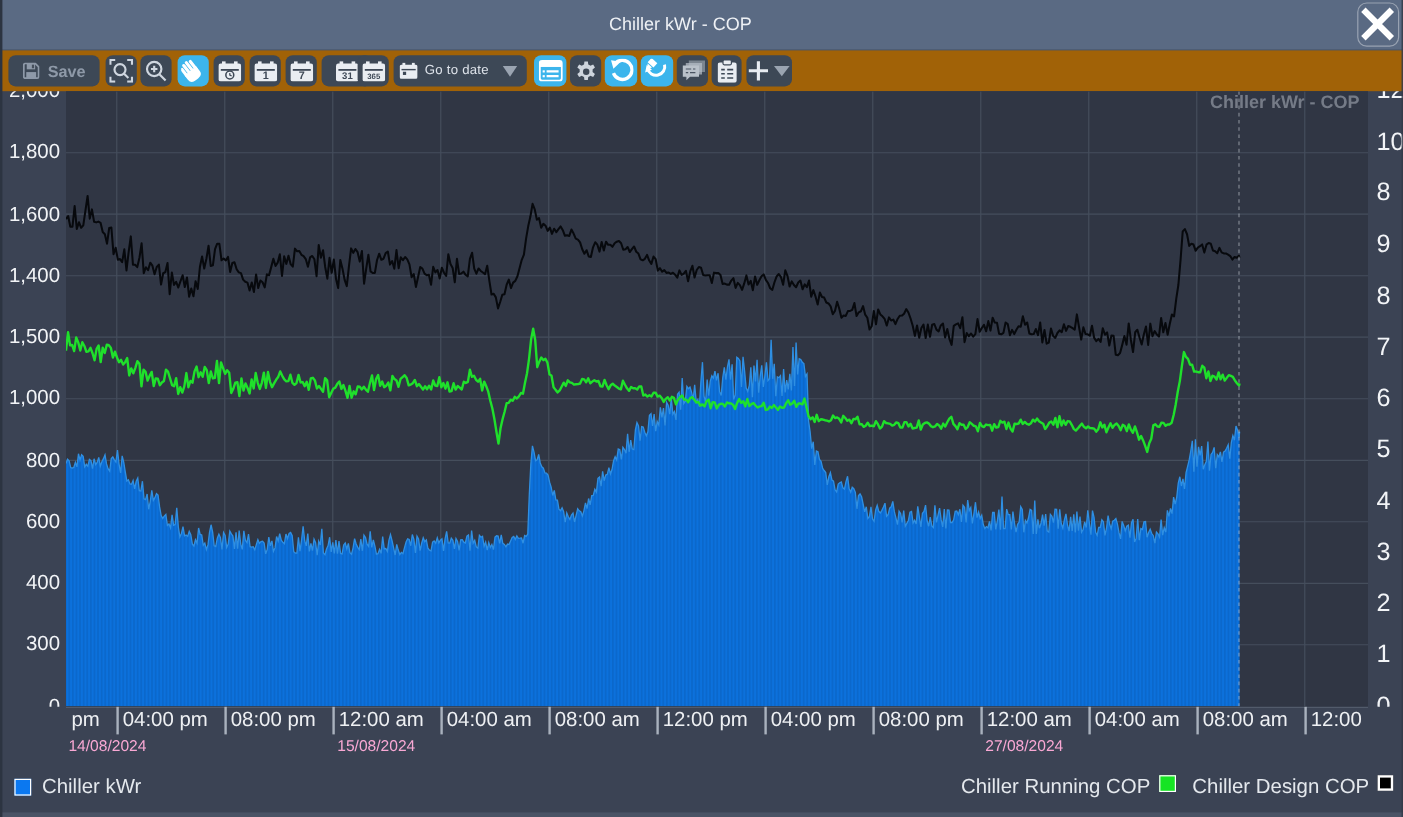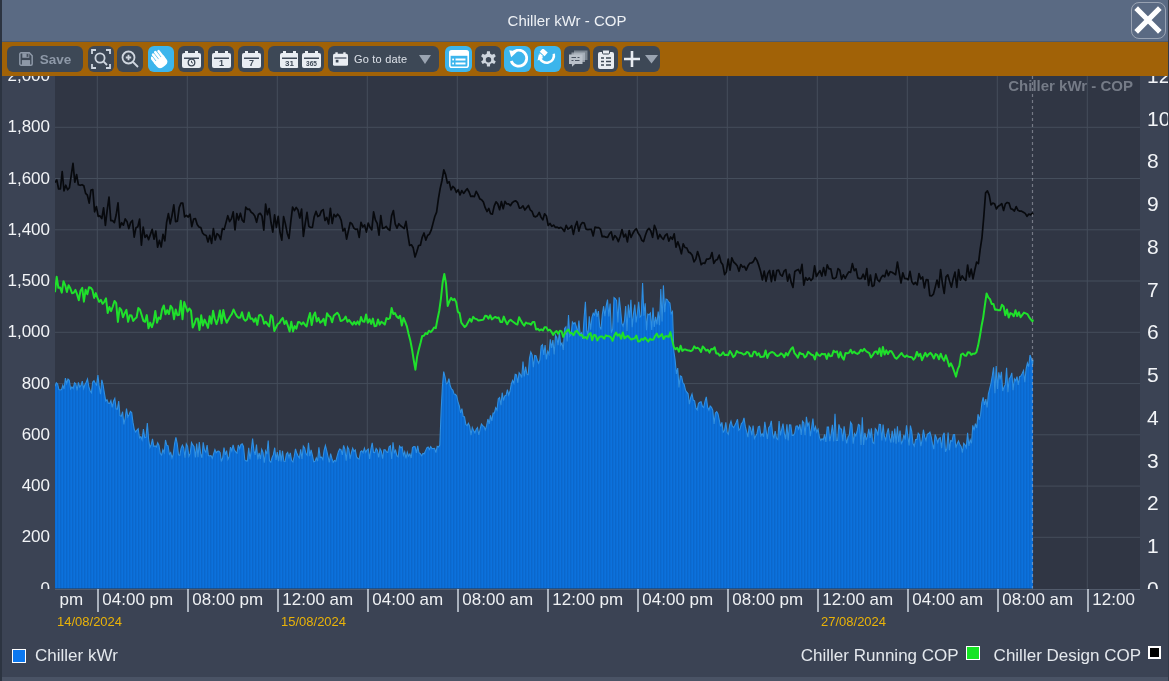--- a/index.html
+++ b/index.html
@@ -11,21 +11,21 @@
 .chartbg{position:absolute;left:55px;top:76px;width:1085px;height:513px;background:#303644;overflow:hidden}
 .watermark{position:absolute;right:7px;top:1px;color:#757b87;font-size:15px;font-weight:bold}
 .yl{position:absolute;width:50px;text-align:right;color:#f2f4f7;font-size:17px;height:20px;line-height:20px}
 .yr{position:absolute;left:1147px;color:#f2f4f7;font-size:21px;height:20px;line-height:20px}
 .axiswrap{position:absolute;left:0;top:76px;width:1169px;height:513px;overflow:hidden}
 .xaxis{position:absolute;left:55px;top:589px;width:1085px;height:26px;overflow:hidden}
 .xt{position:absolute;top:1px;color:#eef0f3;font-size:17px;white-space:nowrap}
 .xtickwrap{position:absolute;left:55px;top:589px;width:1086px;height:24px}
 .xtick{position:absolute;top:0;width:2px;height:23px;background:#a9b1bd}
 .xdates{position:absolute;left:55px;top:613px;width:1085px;height:18px;overflow:hidden}
-.xd{position:absolute;top:1px;color:#eab308;font-size:13px;white-space:nowrap}
+.xd{position:absolute;top:1px;color:#f9a8d4;font-size:13px;white-space:nowrap}
 .legend-l{position:absolute;left:12px;top:646px;display:flex;align-items:center}
 .legend-r{position:absolute;right:8px;top:646px;display:flex;align-items:flex-start}
 .sw{width:14px;height:14px;border:1px solid #fff}
 .ltext{color:#e4e8ed;font-size:17px}
 .bottomstrip{position:absolute;left:0;top:677px;width:1169px;height:4px;background:#4a5365}
 svg text{font-family:"Liberation Sans",sans-serif}
 </style></head><body>
 <div class="titlebar">
     <div class="title">Chiller kWr - COP</div>
 <div class="closebtn"><svg width="32" height="34" viewBox="0 0 32 34">
@@ -221,21 +221,21 @@
       <path d="M55.0,588.6 L55.0,386.3 L56.3,382.7 L57.6,384.0 L58.9,389.6 L60.2,390.0 L61.5,389.6 L62.8,385.3 L64.1,389.0 L65.4,378.1 L66.7,383.5 L68.0,379.0 L69.3,380.3 L70.6,389.0 L71.9,386.9 L73.2,388.6 L74.5,382.8 L75.8,383.9 L77.1,390.5 L78.4,382.3 L79.7,387.1 L81.0,385.4 L82.3,381.1 L83.6,388.5 L84.9,384.8 L86.2,382.2 L87.5,379.0 L88.8,386.6 L90.1,390.7 L91.4,392.7 L92.7,382.1 L94.0,380.7 L95.3,383.2 L96.6,385.0 L97.9,375.1 L99.2,386.7 L100.5,394.1 L101.8,379.9 L103.1,385.1 L104.4,393.2 L105.7,400.9 L107.0,399.8 L108.3,403.3 L109.6,403.5 L110.9,400.5 L112.2,407.4 L113.5,401.1 L114.8,398.4 L116.1,408.9 L117.4,409.1 L118.7,401.0 L120.0,415.7 L121.3,416.3 L122.6,411.7 L123.9,424.4 L125.2,418.0 L126.5,408.6 L127.8,416.9 L129.1,414.7 L130.4,411.4 L131.7,412.5 L133.0,422.4 L134.3,429.6 L135.6,432.0 L136.9,430.1 L138.2,428.7 L139.5,437.8 L140.8,436.6 L142.1,439.8 L143.4,429.0 L144.7,437.7 L146.0,437.2 L147.3,423.1 L148.6,439.0 L149.9,447.5 L151.2,444.6 L152.5,438.9 L153.8,446.5 L155.1,445.9 L156.4,447.0 L157.7,442.7 L159.0,445.5 L160.3,453.5 L161.6,455.0 L162.9,449.8 L164.2,452.7 L165.5,440.0 L166.8,445.4 L168.1,445.8 L169.4,454.4 L170.7,452.5 L172.0,458.0 L173.3,454.1 L174.6,443.6 L175.9,437.3 L177.2,443.5 L178.5,454.9 L179.8,455.4 L181.1,448.4 L182.4,445.1 L183.7,448.0 L185.0,457.8 L186.3,443.8 L187.6,446.3 L188.9,456.2 L190.2,453.4 L191.5,442.6 L192.8,444.9 L194.1,446.6 L195.4,457.5 L196.7,443.5 L198.0,457.3 L199.3,442.1 L200.6,453.4 L201.9,457.8 L203.2,442.4 L204.5,450.3 L205.8,452.1 L207.1,445.1 L208.4,455.6 L209.7,455.9 L211.0,455.6 L212.3,458.2 L213.6,453.9 L214.9,449.7 L216.2,452.8 L217.5,451.3 L218.8,451.0 L220.1,452.6 L221.4,461.5 L222.7,457.8 L224.0,447.6 L225.3,454.9 L226.6,450.7 L227.9,459.4 L229.2,456.6 L230.5,447.1 L231.8,450.9 L233.1,444.8 L234.4,450.1 L235.7,451.9 L237.0,453.1 L238.3,445.0 L239.6,448.8 L240.9,444.6 L242.2,443.7 L243.5,446.5 L244.8,459.8 L246.1,460.9 L247.4,460.9 L248.7,447.7 L250.0,459.3 L251.3,450.0 L252.6,438.6 L253.9,450.6 L255.2,454.9 L256.5,444.6 L257.8,459.5 L259.1,452.9 L260.4,458.9 L261.7,449.3 L263.0,452.3 L264.3,462.7 L265.6,451.0 L266.9,454.1 L268.2,440.6 L269.5,460.8 L270.8,462.2 L272.1,457.5 L273.4,454.7 L274.7,447.7 L276.0,459.9 L277.3,452.0 L278.6,461.1 L279.9,450.0 L281.2,461.4 L282.5,450.9 L283.8,461.2 L285.1,461.6 L286.4,454.1 L287.7,452.4 L289.0,457.5 L290.3,452.9 L291.6,460.6 L292.9,461.9 L294.2,456.7 L295.5,448.9 L296.8,453.3 L298.1,456.1 L299.4,457.9 L300.7,449.3 L302.0,459.0 L303.3,446.0 L304.6,447.9 L305.9,453.5 L307.2,455.3 L308.5,442.8 L309.8,456.2 L311.1,449.9 L312.4,455.1 L313.7,461.8 L315.0,461.4 L316.3,457.8 L317.6,461.1 L318.9,447.2 L320.2,457.3 L321.5,457.1 L322.8,459.5 L324.1,450.3 L325.4,445.5 L326.7,450.6 L328.0,456.5 L329.3,462.5 L330.6,453.6 L331.9,458.4 L333.2,462.2 L334.5,460.4 L335.8,461.3 L337.1,456.4 L338.4,451.7 L339.7,449.0 L341.0,449.6 L342.3,454.8 L343.6,445.4 L344.9,449.4 L346.2,460.7 L347.5,446.8 L348.8,449.2 L350.1,458.8 L351.4,452.7 L352.7,448.1 L354.0,451.4 L355.3,449.9 L356.6,456.9 L357.9,458.5 L359.2,459.0 L360.5,451.7 L361.8,450.7 L363.1,452.7 L364.4,448.2 L365.7,452.4 L367.0,450.1 L368.3,449.0 L369.6,459.0 L370.9,449.1 L372.2,442.8 L373.5,452.4 L374.8,452.6 L376.1,448.5 L377.4,450.2 L378.7,457.4 L380.0,448.8 L381.3,451.2 L382.6,458.7 L383.9,449.8 L385.2,449.7 L386.5,451.8 L387.8,452.5 L389.1,446.8 L390.4,445.8 L391.7,459.0 L393.0,442.2 L394.3,452.6 L395.6,450.3 L396.9,455.8 L398.2,456.7 L399.5,446.1 L400.8,447.7 L402.1,446.9 L403.4,455.2 L404.7,451.8 L406.0,458.5 L407.3,452.2 L408.6,456.2 L409.9,453.8 L411.2,458.0 L412.5,447.5 L413.8,446.5 L415.1,446.8 L416.4,452.8 L417.7,445.8 L419.0,452.8 L420.3,453.7 L421.6,455.7 L422.9,453.4 L424.2,453.8 L425.5,450.9 L426.8,447.9 L428.1,447.1 L429.4,449.5 L430.7,446.6 L432.0,448.6 L433.3,448.5 L434.6,448.3 L435.9,452.7 L437.2,446.3 L438.5,447.0 L439.8,445.0 L441.1,411.7 L442.4,386.2 L443.7,371.6 L445.0,376.8 L446.3,383.9 L447.6,383.2 L448.9,378.6 L450.2,385.8 L451.5,389.0 L452.8,390.1 L454.1,394.1 L455.4,394.3 L456.7,395.9 L458.0,401.8 L459.3,406.0 L460.6,412.9 L461.9,408.7 L463.2,416.5 L464.5,416.7 L465.8,424.4 L467.1,425.6 L468.4,423.2 L469.7,426.4 L471.0,435.2 L472.3,427.4 L473.6,430.6 L474.9,432.9 L476.2,429.2 L477.5,427.6 L478.8,435.0 L480.1,429.4 L481.4,424.0 L482.7,425.7 L484.0,426.5 L485.3,429.9 L486.6,425.7 L487.9,419.0 L489.2,423.8 L490.5,415.4 L491.8,420.8 L493.1,413.0 L494.4,412.9 L495.7,407.8 L497.0,410.1 L498.3,398.7 L499.6,397.6 L500.9,405.2 L502.2,392.7 L503.5,400.6 L504.8,395.9 L506.1,395.3 L507.4,389.7 L508.7,395.0 L510.0,391.3 L511.3,384.0 L512.6,380.5 L513.9,383.3 L515.2,374.2 L516.5,374.8 L517.8,382.8 L519.1,372.8 L520.4,374.6 L521.7,377.6 L523.0,361.5 L524.3,376.5 L525.6,366.7 L526.9,374.2 L528.2,374.7 L529.5,358.2 L530.8,352.1 L532.1,355.0 L533.4,367.3 L534.7,355.5 L536.0,355.8 L537.3,360.2 L538.6,363.2 L539.9,359.8 L541.2,346.0 L542.5,344.7 L543.8,354.9 L545.1,345.0 L546.4,359.3 L547.7,351.3 L549.0,354.1 L550.3,339.4 L551.6,347.9 L552.9,340.1 L554.2,354.5 L555.5,335.3 L556.8,337.7 L558.1,345.1 L559.4,331.8 L560.7,345.1 L562.0,343.0 L563.3,349.9 L564.6,328.5 L565.9,326.9 L567.2,341.5 L568.5,315.0 L569.8,336.2 L571.1,334.3 L572.4,322.0 L573.7,323.9 L575.0,322.5 L576.3,326.7 L577.6,333.1 L578.9,320.6 L580.2,335.1 L581.5,332.9 L582.8,338.9 L584.1,317.7 L585.4,301.8 L586.7,330.2 L588.0,335.1 L589.3,316.2 L590.6,329.8 L591.9,317.6 L593.2,313.2 L594.5,315.1 L595.8,309.2 L597.1,316.9 L598.4,311.0 L599.7,326.4 L601.0,329.5 L602.3,314.6 L603.6,306.2 L604.9,316.3 L606.2,305.9 L607.5,299.5 L608.8,316.5 L610.1,303.6 L611.4,332.8 L612.7,329.2 L614.0,297.7 L615.3,298.7 L616.6,300.7 L617.9,322.5 L619.2,297.3 L620.5,309.3 L621.8,323.3 L623.1,326.1 L624.4,321.2 L625.7,306.1 L627.0,331.0 L628.3,304.6 L629.6,317.8 L630.9,299.8 L632.2,327.3 L633.5,313.7 L634.8,304.5 L636.1,322.5 L637.4,313.1 L638.7,301.9 L640.0,317.1 L641.3,315.6 L642.6,283.1 L643.9,315.7 L645.2,303.2 L646.5,330.2 L647.8,314.1 L649.1,314.8 L650.4,313.1 L651.7,330.0 L653.0,307.5 L654.3,327.0 L655.6,316.8 L656.9,324.5 L658.2,311.5 L659.5,325.3 L660.8,289.1 L662.1,321.6 L663.4,285.4 L664.7,312.1 L666.0,299.0 L667.3,299.6 L668.6,301.9 L669.9,303.0 L671.2,313.7 L672.5,311.6 L673.8,350.8 L675.1,359.8 L676.4,373.9 L677.7,368.1 L679.0,387.4 L680.3,375.8 L681.6,376.5 L682.9,382.8 L684.2,384.4 L685.5,390.2 L686.8,392.1 L688.1,393.8 L689.4,404.1 L690.7,397.3 L692.0,393.9 L693.3,400.1 L694.6,400.9 L695.9,408.2 L697.2,409.9 L698.5,403.4 L699.8,402.3 L701.1,401.7 L702.4,406.5 L703.7,407.6 L705.0,401.4 L706.3,396.9 L707.6,407.0 L708.9,410.1 L710.2,406.0 L711.5,407.2 L712.8,410.3 L714.1,424.0 L715.4,412.9 L716.7,411.6 L718.0,414.0 L719.3,420.2 L720.6,426.5 L721.9,422.3 L723.2,432.1 L724.5,430.6 L725.8,422.4 L727.1,432.6 L728.4,434.4 L729.7,425.0 L731.0,421.1 L732.3,426.1 L733.6,427.5 L734.9,425.3 L736.2,422.5 L737.5,419.3 L738.8,430.2 L740.1,428.8 L741.4,423.5 L742.7,422.3 L744.0,417.8 L745.3,426.4 L746.6,431.5 L747.9,437.2 L749.2,426.0 L750.5,427.9 L751.8,435.3 L753.1,425.5 L754.4,438.4 L755.7,436.1 L757.0,433.7 L758.3,426.8 L759.6,426.2 L760.9,435.8 L762.2,433.6 L763.5,436.7 L764.8,421.9 L766.1,430.6 L767.4,439.0 L768.7,427.7 L770.0,426.2 L771.3,420.9 L772.6,434.0 L773.9,438.5 L775.2,431.0 L776.5,438.3 L777.8,439.6 L779.1,421.0 L780.4,435.4 L781.7,429.3 L783.0,423.5 L784.3,433.3 L785.6,439.1 L786.9,424.2 L788.2,440.4 L789.5,424.9 L790.8,425.0 L792.1,435.4 L793.4,435.4 L794.7,433.2 L796.0,426.1 L797.3,425.8 L798.6,429.0 L799.9,424.4 L801.2,435.0 L802.5,421.1 L803.8,422.8 L805.1,435.3 L806.4,416.8 L807.7,425.5 L809.0,422.9 L810.3,436.1 L811.6,427.9 L812.9,418.5 L814.2,431.3 L815.5,426.7 L816.8,432.1 L818.1,429.4 L819.4,437.1 L820.7,440.4 L822.0,438.8 L823.3,439.8 L824.6,434.4 L825.9,442.0 L827.2,427.1 L828.5,427.1 L829.8,441.2 L831.1,434.3 L832.4,424.7 L833.7,441.5 L835.0,413.7 L836.3,440.5 L837.6,440.5 L838.9,424.3 L840.2,428.8 L841.5,428.9 L842.8,441.1 L844.1,426.3 L845.4,435.9 L846.7,443.5 L848.0,436.9 L849.3,435.0 L850.6,422.2 L851.9,424.5 L853.2,443.6 L854.5,433.7 L855.8,435.8 L857.1,431.5 L858.4,424.5 L859.7,425.4 L861.0,445.0 L862.3,417.2 L863.6,445.0 L864.9,432.8 L866.2,440.2 L867.5,436.3 L868.8,428.8 L870.1,438.0 L871.4,428.4 L872.7,442.5 L874.0,443.4 L875.3,428.6 L876.6,430.2 L877.9,435.5 L879.2,424.4 L880.5,424.5 L881.8,440.5 L883.1,424.5 L884.4,436.5 L885.7,440.2 L887.0,433.2 L888.3,428.3 L889.6,437.7 L890.9,442.6 L892.2,430.7 L893.5,442.5 L894.8,428.5 L896.1,443.8 L897.4,426.3 L898.7,442.3 L900.0,430.5 L901.3,443.5 L902.6,441.3 L903.9,434.9 L905.2,439.6 L906.5,425.3 L907.8,435.8 L909.1,445.5 L910.4,425.5 L911.7,431.1 L913.0,443.6 L914.3,446.1 L915.6,439.5 L916.9,439.5 L918.2,433.2 L919.5,434.8 L920.8,446.1 L922.1,440.2 L923.4,429.7 L924.7,436.9 L926.0,440.5 L927.3,434.3 L928.6,433.5 L929.9,432.1 L931.2,436.7 L932.5,443.9 L933.8,449.1 L935.1,434.5 L936.4,437.9 L937.7,442.4 L939.0,438.5 L940.3,437.6 L941.6,448.1 L942.9,435.6 L944.2,432.7 L945.5,451.7 L946.8,448.7 L948.1,432.5 L949.4,450.1 L950.7,440.5 L952.0,441.2 L953.3,434.8 L954.6,434.6 L955.9,447.7 L957.2,443.8 L958.5,441.0 L959.8,444.6 L961.1,446.4 L962.4,452.7 L963.7,443.3 L965.0,444.8 L966.3,447.6 L967.6,432.9 L968.9,446.0 L970.2,439.7 L971.5,443.4 L972.8,425.3 L974.1,430.3 L975.4,423.7 L976.7,428.0 L978.0,414.2 L979.3,420.0 L980.6,414.4 L981.9,402.6 L983.2,397.3 L984.5,405.0 L985.8,399.0 L987.1,407.4 L988.4,393.9 L989.7,388.6 L991.0,383.3 L992.3,375.9 L993.6,367.4 L994.9,393.2 L996.2,366.1 L997.5,389.0 L998.8,372.4 L1000.1,379.5 L1001.4,371.8 L1002.7,391.0 L1004.0,387.2 L1005.3,384.4 L1006.6,367.9 L1007.9,392.2 L1009.2,378.7 L1010.5,377.1 L1011.8,372.8 L1013.1,390.2 L1014.4,378.9 L1015.7,380.8 L1017.0,376.6 L1018.3,385.0 L1019.6,376.7 L1020.9,375.9 L1022.2,373.5 L1023.5,370.6 L1024.8,382.3 L1026.1,368.8 L1027.4,363.0 L1028.7,366.8 L1030.0,355.0 L1031.3,358.4 L1032.6,364.6 L1033.0,359.7 L1033.0,588.6 Z" fill="url(#bstr)" stroke="none"></path>
 <path d="M55.0,386.3 L56.3,382.7 L57.6,384.0 L58.9,389.6 L60.2,390.0 L61.5,389.6 L62.8,385.3 L64.1,389.0 L65.4,378.1 L66.7,383.5 L68.0,379.0 L69.3,380.3 L70.6,389.0 L71.9,386.9 L73.2,388.6 L74.5,382.8 L75.8,383.9 L77.1,390.5 L78.4,382.3 L79.7,387.1 L81.0,385.4 L82.3,381.1 L83.6,388.5 L84.9,384.8 L86.2,382.2 L87.5,379.0 L88.8,386.6 L90.1,390.7 L91.4,392.7 L92.7,382.1 L94.0,380.7 L95.3,383.2 L96.6,385.0 L97.9,375.1 L99.2,386.7 L100.5,394.1 L101.8,379.9 L103.1,385.1 L104.4,393.2 L105.7,400.9 L107.0,399.8 L108.3,403.3 L109.6,403.5 L110.9,400.5 L112.2,407.4 L113.5,401.1 L114.8,398.4 L116.1,408.9 L117.4,409.1 L118.7,401.0 L120.0,415.7 L121.3,416.3 L122.6,411.7 L123.9,424.4 L125.2,418.0 L126.5,408.6 L127.8,416.9 L129.1,414.7 L130.4,411.4 L131.7,412.5 L133.0,422.4 L134.3,429.6 L135.6,432.0 L136.9,430.1 L138.2,428.7 L139.5,437.8 L140.8,436.6 L142.1,439.8 L143.4,429.0 L144.7,437.7 L146.0,437.2 L147.3,423.1 L148.6,439.0 L149.9,447.5 L151.2,444.6 L152.5,438.9 L153.8,446.5 L155.1,445.9 L156.4,447.0 L157.7,442.7 L159.0,445.5 L160.3,453.5 L161.6,455.0 L162.9,449.8 L164.2,452.7 L165.5,440.0 L166.8,445.4 L168.1,445.8 L169.4,454.4 L170.7,452.5 L172.0,458.0 L173.3,454.1 L174.6,443.6 L175.9,437.3 L177.2,443.5 L178.5,454.9 L179.8,455.4 L181.1,448.4 L182.4,445.1 L183.7,448.0 L185.0,457.8 L186.3,443.8 L187.6,446.3 L188.9,456.2 L190.2,453.4 L191.5,442.6 L192.8,444.9 L194.1,446.6 L195.4,457.5 L196.7,443.5 L198.0,457.3 L199.3,442.1 L200.6,453.4 L201.9,457.8 L203.2,442.4 L204.5,450.3 L205.8,452.1 L207.1,445.1 L208.4,455.6 L209.7,455.9 L211.0,455.6 L212.3,458.2 L213.6,453.9 L214.9,449.7 L216.2,452.8 L217.5,451.3 L218.8,451.0 L220.1,452.6 L221.4,461.5 L222.7,457.8 L224.0,447.6 L225.3,454.9 L226.6,450.7 L227.9,459.4 L229.2,456.6 L230.5,447.1 L231.8,450.9 L233.1,444.8 L234.4,450.1 L235.7,451.9 L237.0,453.1 L238.3,445.0 L239.6,448.8 L240.9,444.6 L242.2,443.7 L243.5,446.5 L244.8,459.8 L246.1,460.9 L247.4,460.9 L248.7,447.7 L250.0,459.3 L251.3,450.0 L252.6,438.6 L253.9,450.6 L255.2,454.9 L256.5,444.6 L257.8,459.5 L259.1,452.9 L260.4,458.9 L261.7,449.3 L263.0,452.3 L264.3,462.7 L265.6,451.0 L266.9,454.1 L268.2,440.6 L269.5,460.8 L270.8,462.2 L272.1,457.5 L273.4,454.7 L274.7,447.7 L276.0,459.9 L277.3,452.0 L278.6,461.1 L279.9,450.0 L281.2,461.4 L282.5,450.9 L283.8,461.2 L285.1,461.6 L286.4,454.1 L287.7,452.4 L289.0,457.5 L290.3,452.9 L291.6,460.6 L292.9,461.9 L294.2,456.7 L295.5,448.9 L296.8,453.3 L298.1,456.1 L299.4,457.9 L300.7,449.3 L302.0,459.0 L303.3,446.0 L304.6,447.9 L305.9,453.5 L307.2,455.3 L308.5,442.8 L309.8,456.2 L311.1,449.9 L312.4,455.1 L313.7,461.8 L315.0,461.4 L316.3,457.8 L317.6,461.1 L318.9,447.2 L320.2,457.3 L321.5,457.1 L322.8,459.5 L324.1,450.3 L325.4,445.5 L326.7,450.6 L328.0,456.5 L329.3,462.5 L330.6,453.6 L331.9,458.4 L333.2,462.2 L334.5,460.4 L335.8,461.3 L337.1,456.4 L338.4,451.7 L339.7,449.0 L341.0,449.6 L342.3,454.8 L343.6,445.4 L344.9,449.4 L346.2,460.7 L347.5,446.8 L348.8,449.2 L350.1,458.8 L351.4,452.7 L352.7,448.1 L354.0,451.4 L355.3,449.9 L356.6,456.9 L357.9,458.5 L359.2,459.0 L360.5,451.7 L361.8,450.7 L363.1,452.7 L364.4,448.2 L365.7,452.4 L367.0,450.1 L368.3,449.0 L369.6,459.0 L370.9,449.1 L372.2,442.8 L373.5,452.4 L374.8,452.6 L376.1,448.5 L377.4,450.2 L378.7,457.4 L380.0,448.8 L381.3,451.2 L382.6,458.7 L383.9,449.8 L385.2,449.7 L386.5,451.8 L387.8,452.5 L389.1,446.8 L390.4,445.8 L391.7,459.0 L393.0,442.2 L394.3,452.6 L395.6,450.3 L396.9,455.8 L398.2,456.7 L399.5,446.1 L400.8,447.7 L402.1,446.9 L403.4,455.2 L404.7,451.8 L406.0,458.5 L407.3,452.2 L408.6,456.2 L409.9,453.8 L411.2,458.0 L412.5,447.5 L413.8,446.5 L415.1,446.8 L416.4,452.8 L417.7,445.8 L419.0,452.8 L420.3,453.7 L421.6,455.7 L422.9,453.4 L424.2,453.8 L425.5,450.9 L426.8,447.9 L428.1,447.1 L429.4,449.5 L430.7,446.6 L432.0,448.6 L433.3,448.5 L434.6,448.3 L435.9,452.7 L437.2,446.3 L438.5,447.0 L439.8,445.0 L441.1,411.7 L442.4,386.2 L443.7,371.6 L445.0,376.8 L446.3,383.9 L447.6,383.2 L448.9,378.6 L450.2,385.8 L451.5,389.0 L452.8,390.1 L454.1,394.1 L455.4,394.3 L456.7,395.9 L458.0,401.8 L459.3,406.0 L460.6,412.9 L461.9,408.7 L463.2,416.5 L464.5,416.7 L465.8,424.4 L467.1,425.6 L468.4,423.2 L469.7,426.4 L471.0,435.2 L472.3,427.4 L473.6,430.6 L474.9,432.9 L476.2,429.2 L477.5,427.6 L478.8,435.0 L480.1,429.4 L481.4,424.0 L482.7,425.7 L484.0,426.5 L485.3,429.9 L486.6,425.7 L487.9,419.0 L489.2,423.8 L490.5,415.4 L491.8,420.8 L493.1,413.0 L494.4,412.9 L495.7,407.8 L497.0,410.1 L498.3,398.7 L499.6,397.6 L500.9,405.2 L502.2,392.7 L503.5,400.6 L504.8,395.9 L506.1,395.3 L507.4,389.7 L508.7,395.0 L510.0,391.3 L511.3,384.0 L512.6,380.5 L513.9,383.3 L515.2,374.2 L516.5,374.8 L517.8,382.8 L519.1,372.8 L520.4,374.6 L521.7,377.6 L523.0,361.5 L524.3,376.5 L525.6,366.7 L526.9,374.2 L528.2,374.7 L529.5,358.2 L530.8,352.1 L532.1,355.0 L533.4,367.3 L534.7,355.5 L536.0,355.8 L537.3,360.2 L538.6,363.2 L539.9,359.8 L541.2,346.0 L542.5,344.7 L543.8,354.9 L545.1,345.0 L546.4,359.3 L547.7,351.3 L549.0,354.1 L550.3,339.4 L551.6,347.9 L552.9,340.1 L554.2,354.5 L555.5,335.3 L556.8,337.7 L558.1,345.1 L559.4,331.8 L560.7,345.1 L562.0,343.0 L563.3,349.9 L564.6,328.5 L565.9,326.9 L567.2,341.5 L568.5,315.0 L569.8,336.2 L571.1,334.3 L572.4,322.0 L573.7,323.9 L575.0,322.5 L576.3,326.7 L577.6,333.1 L578.9,320.6 L580.2,335.1 L581.5,332.9 L582.8,338.9 L584.1,317.7 L585.4,301.8 L586.7,330.2 L588.0,335.1 L589.3,316.2 L590.6,329.8 L591.9,317.6 L593.2,313.2 L594.5,315.1 L595.8,309.2 L597.1,316.9 L598.4,311.0 L599.7,326.4 L601.0,329.5 L602.3,314.6 L603.6,306.2 L604.9,316.3 L606.2,305.9 L607.5,299.5 L608.8,316.5 L610.1,303.6 L611.4,332.8 L612.7,329.2 L614.0,297.7 L615.3,298.7 L616.6,300.7 L617.9,322.5 L619.2,297.3 L620.5,309.3 L621.8,323.3 L623.1,326.1 L624.4,321.2 L625.7,306.1 L627.0,331.0 L628.3,304.6 L629.6,317.8 L630.9,299.8 L632.2,327.3 L633.5,313.7 L634.8,304.5 L636.1,322.5 L637.4,313.1 L638.7,301.9 L640.0,317.1 L641.3,315.6 L642.6,283.1 L643.9,315.7 L645.2,303.2 L646.5,330.2 L647.8,314.1 L649.1,314.8 L650.4,313.1 L651.7,330.0 L653.0,307.5 L654.3,327.0 L655.6,316.8 L656.9,324.5 L658.2,311.5 L659.5,325.3 L660.8,289.1 L662.1,321.6 L663.4,285.4 L664.7,312.1 L666.0,299.0 L667.3,299.6 L668.6,301.9 L669.9,303.0 L671.2,313.7 L672.5,311.6 L673.8,350.8 L675.1,359.8 L676.4,373.9 L677.7,368.1 L679.0,387.4 L680.3,375.8 L681.6,376.5 L682.9,382.8 L684.2,384.4 L685.5,390.2 L686.8,392.1 L688.1,393.8 L689.4,404.1 L690.7,397.3 L692.0,393.9 L693.3,400.1 L694.6,400.9 L695.9,408.2 L697.2,409.9 L698.5,403.4 L699.8,402.3 L701.1,401.7 L702.4,406.5 L703.7,407.6 L705.0,401.4 L706.3,396.9 L707.6,407.0 L708.9,410.1 L710.2,406.0 L711.5,407.2 L712.8,410.3 L714.1,424.0 L715.4,412.9 L716.7,411.6 L718.0,414.0 L719.3,420.2 L720.6,426.5 L721.9,422.3 L723.2,432.1 L724.5,430.6 L725.8,422.4 L727.1,432.6 L728.4,434.4 L729.7,425.0 L731.0,421.1 L732.3,426.1 L733.6,427.5 L734.9,425.3 L736.2,422.5 L737.5,419.3 L738.8,430.2 L740.1,428.8 L741.4,423.5 L742.7,422.3 L744.0,417.8 L745.3,426.4 L746.6,431.5 L747.9,437.2 L749.2,426.0 L750.5,427.9 L751.8,435.3 L753.1,425.5 L754.4,438.4 L755.7,436.1 L757.0,433.7 L758.3,426.8 L759.6,426.2 L760.9,435.8 L762.2,433.6 L763.5,436.7 L764.8,421.9 L766.1,430.6 L767.4,439.0 L768.7,427.7 L770.0,426.2 L771.3,420.9 L772.6,434.0 L773.9,438.5 L775.2,431.0 L776.5,438.3 L777.8,439.6 L779.1,421.0 L780.4,435.4 L781.7,429.3 L783.0,423.5 L784.3,433.3 L785.6,439.1 L786.9,424.2 L788.2,440.4 L789.5,424.9 L790.8,425.0 L792.1,435.4 L793.4,435.4 L794.7,433.2 L796.0,426.1 L797.3,425.8 L798.6,429.0 L799.9,424.4 L801.2,435.0 L802.5,421.1 L803.8,422.8 L805.1,435.3 L806.4,416.8 L807.7,425.5 L809.0,422.9 L810.3,436.1 L811.6,427.9 L812.9,418.5 L814.2,431.3 L815.5,426.7 L816.8,432.1 L818.1,429.4 L819.4,437.1 L820.7,440.4 L822.0,438.8 L823.3,439.8 L824.6,434.4 L825.9,442.0 L827.2,427.1 L828.5,427.1 L829.8,441.2 L831.1,434.3 L832.4,424.7 L833.7,441.5 L835.0,413.7 L836.3,440.5 L837.6,440.5 L838.9,424.3 L840.2,428.8 L841.5,428.9 L842.8,441.1 L844.1,426.3 L845.4,435.9 L846.7,443.5 L848.0,436.9 L849.3,435.0 L850.6,422.2 L851.9,424.5 L853.2,443.6 L854.5,433.7 L855.8,435.8 L857.1,431.5 L858.4,424.5 L859.7,425.4 L861.0,445.0 L862.3,417.2 L863.6,445.0 L864.9,432.8 L866.2,440.2 L867.5,436.3 L868.8,428.8 L870.1,438.0 L871.4,428.4 L872.7,442.5 L874.0,443.4 L875.3,428.6 L876.6,430.2 L877.9,435.5 L879.2,424.4 L880.5,424.5 L881.8,440.5 L883.1,424.5 L884.4,436.5 L885.7,440.2 L887.0,433.2 L888.3,428.3 L889.6,437.7 L890.9,442.6 L892.2,430.7 L893.5,442.5 L894.8,428.5 L896.1,443.8 L897.4,426.3 L898.7,442.3 L900.0,430.5 L901.3,443.5 L902.6,441.3 L903.9,434.9 L905.2,439.6 L906.5,425.3 L907.8,435.8 L909.1,445.5 L910.4,425.5 L911.7,431.1 L913.0,443.6 L914.3,446.1 L915.6,439.5 L916.9,439.5 L918.2,433.2 L919.5,434.8 L920.8,446.1 L922.1,440.2 L923.4,429.7 L924.7,436.9 L926.0,440.5 L927.3,434.3 L928.6,433.5 L929.9,432.1 L931.2,436.7 L932.5,443.9 L933.8,449.1 L935.1,434.5 L936.4,437.9 L937.7,442.4 L939.0,438.5 L940.3,437.6 L941.6,448.1 L942.9,435.6 L944.2,432.7 L945.5,451.7 L946.8,448.7 L948.1,432.5 L949.4,450.1 L950.7,440.5 L952.0,441.2 L953.3,434.8 L954.6,434.6 L955.9,447.7 L957.2,443.8 L958.5,441.0 L959.8,444.6 L961.1,446.4 L962.4,452.7 L963.7,443.3 L965.0,444.8 L966.3,447.6 L967.6,432.9 L968.9,446.0 L970.2,439.7 L971.5,443.4 L972.8,425.3 L974.1,430.3 L975.4,423.7 L976.7,428.0 L978.0,414.2 L979.3,420.0 L980.6,414.4 L981.9,402.6 L983.2,397.3 L984.5,405.0 L985.8,399.0 L987.1,407.4 L988.4,393.9 L989.7,388.6 L991.0,383.3 L992.3,375.9 L993.6,367.4 L994.9,393.2 L996.2,366.1 L997.5,389.0 L998.8,372.4 L1000.1,379.5 L1001.4,371.8 L1002.7,391.0 L1004.0,387.2 L1005.3,384.4 L1006.6,367.9 L1007.9,392.2 L1009.2,378.7 L1010.5,377.1 L1011.8,372.8 L1013.1,390.2 L1014.4,378.9 L1015.7,380.8 L1017.0,376.6 L1018.3,385.0 L1019.6,376.7 L1020.9,375.9 L1022.2,373.5 L1023.5,370.6 L1024.8,382.3 L1026.1,368.8 L1027.4,363.0 L1028.7,366.8 L1030.0,355.0 L1031.3,358.4 L1032.6,364.6 L1033.0,359.7" fill="none" stroke="#2f8fe2" stroke-width="1.1"></path>
 <path d="M55.0,292.2 L56.7,276.8 L58.4,287.8 L60.1,287.4 L61.8,292.6 L63.5,281.2 L65.2,285.3 L66.9,292.1 L68.6,285.2 L70.3,288.3 L72.0,293.2 L73.7,292.8 L75.4,289.9 L77.1,294.4 L78.8,300.2 L80.5,290.7 L82.2,287.9 L83.9,301.7 L85.6,289.8 L87.3,294.2 L89.0,287.3 L90.7,287.7 L92.4,289.9 L94.1,297.9 L95.8,293.1 L97.5,297.9 L99.2,301.8 L100.9,299.9 L102.6,303.8 L104.3,301.8 L106.0,298.4 L107.7,312.9 L109.4,307.0 L111.1,311.1 L112.8,306.5 L114.5,301.0 L116.2,303.1 L117.9,321.9 L119.6,308.0 L121.3,309.9 L123.0,317.2 L124.7,313.2 L126.4,309.9 L128.1,321.8 L129.8,315.3 L131.5,315.5 L133.2,321.0 L134.9,318.8 L136.6,317.5 L138.3,308.1 L140.0,309.7 L141.7,315.3 L143.4,320.9 L145.1,321.8 L146.8,315.1 L148.5,328.3 L150.2,322.6 L151.9,327.1 L153.6,322.0 L155.3,310.9 L157.0,322.7 L158.7,317.5 L160.4,318.9 L162.1,309.5 L163.8,305.5 L165.5,314.3 L167.2,310.2 L168.9,314.0 L170.6,305.8 L172.3,308.4 L174.0,319.2 L175.7,309.6 L177.4,315.3 L179.1,314.8 L180.8,300.7 L182.5,319.2 L184.2,302.0 L185.9,306.8 L187.6,311.6 L189.3,308.5 L191.0,310.6 L192.7,327.5 L194.4,324.0 L196.1,318.8 L197.8,318.5 L199.5,330.0 L201.2,315.3 L202.9,325.5 L204.6,319.6 L206.3,323.3 L208.0,327.9 L209.7,316.2 L211.4,323.7 L213.1,310.8 L214.8,319.0 L216.5,324.1 L218.2,319.0 L219.9,310.5 L221.6,323.3 L223.3,310.0 L225.0,318.2 L226.7,322.7 L228.4,319.5 L230.1,316.5 L231.8,314.2 L233.5,309.5 L235.2,313.2 L236.9,316.2 L238.6,317.8 L240.3,317.6 L242.0,312.3 L243.7,319.1 L245.4,320.7 L247.1,319.2 L248.8,312.4 L250.5,318.7 L252.2,318.4 L253.9,321.8 L255.6,318.2 L257.3,324.9 L259.0,315.4 L260.7,314.8 L262.4,317.0 L264.1,323.7 L265.8,321.7 L267.5,324.1 L269.2,326.4 L270.9,315.1 L272.6,317.0 L274.3,331.0 L276.0,327.5 L277.7,324.0 L279.4,323.0 L281.1,319.9 L282.8,317.9 L284.5,324.1 L286.2,320.9 L287.9,325.8 L289.6,331.5 L291.3,321.7 L293.0,331.4 L294.7,326.1 L296.4,328.6 L298.1,322.1 L299.8,322.3 L301.5,324.5 L303.2,322.3 L304.9,324.7 L306.6,326.5 L308.3,319.1 L310.0,312.9 L311.7,325.1 L313.4,315.9 L315.1,312.5 L316.8,321.5 L318.5,318.0 L320.2,322.7 L321.9,321.4 L323.6,318.8 L325.3,325.3 L327.0,313.3 L328.7,315.9 L330.4,317.0 L332.1,322.3 L333.8,315.8 L335.5,314.2 L337.2,312.7 L338.9,315.0 L340.6,321.1 L342.3,320.5 L344.0,319.3 L345.7,316.6 L347.4,321.8 L349.1,320.0 L350.8,322.3 L352.5,324.6 L354.2,321.9 L355.9,324.4 L357.6,321.4 L359.3,324.6 L361.0,317.1 L362.7,321.3 L364.4,321.7 L366.1,314.4 L367.8,322.7 L369.5,319.2 L371.2,323.9 L372.9,318.6 L374.6,326.3 L376.3,325.9 L378.0,319.4 L379.7,324.6 L381.4,321.7 L383.1,323.0 L384.8,324.6 L386.5,318.1 L388.2,319.1 L389.9,318.2 L391.6,308.1 L393.3,314.0 L395.0,313.1 L396.7,316.5 L398.4,318.1 L400.1,315.7 L401.8,325.5 L403.5,318.0 L405.2,321.9 L406.9,326.4 L408.6,334.0 L410.3,340.4 L412.0,349.2 L413.7,359.8 L415.4,369.7 L417.1,356.9 L418.8,349.4 L420.5,343.1 L422.2,336.0 L423.9,335.7 L425.6,333.1 L427.3,334.0 L429.0,330.7 L430.7,332.1 L432.4,330.3 L434.1,327.5 L435.8,328.1 L437.5,319.0 L439.2,311.0 L440.9,298.8 L442.6,282.8 L444.3,274.0 L446.0,283.3 L447.7,306.0 L449.4,301.4 L451.1,297.9 L452.8,300.1 L454.5,298.9 L456.2,302.2 L457.9,311.9 L459.6,313.1 L461.3,322.7 L463.0,324.9 L464.7,327.0 L466.4,325.4 L468.1,322.1 L469.8,318.9 L471.5,321.6 L473.2,316.9 L474.9,318.6 L476.6,319.1 L478.3,320.5 L480.0,320.2 L481.7,320.1 L483.4,319.6 L485.1,315.8 L486.8,316.1 L488.5,318.6 L490.2,315.3 L491.9,319.4 L493.6,318.0 L495.3,316.9 L497.0,318.0 L498.7,317.5 L500.4,321.9 L502.1,322.1 L503.8,316.6 L505.5,321.0 L507.2,324.3 L508.9,321.1 L510.6,319.8 L512.3,321.3 L514.0,322.5 L515.7,323.8 L517.4,324.5 L519.1,317.3 L520.8,320.6 L522.5,323.6 L524.2,325.7 L525.9,322.5 L527.6,323.5 L529.3,323.6 L531.0,324.6 L532.7,322.0 L534.4,322.1 L536.1,329.6 L537.8,328.8 L539.5,330.5 L541.2,329.4 L542.9,330.4 L544.6,327.3 L546.3,327.2 L548.0,330.5 L549.7,329.7 L551.4,331.7 L553.1,334.9 L554.8,332.4 L556.5,331.0 L558.2,333.8 L559.9,330.7 L561.6,331.5 L563.3,336.9 L565.0,333.2 L566.7,330.9 L568.4,329.6 L570.1,333.0 L571.8,333.0 L573.5,335.2 L575.2,331.7 L576.9,331.0 L578.6,333.1 L580.3,335.4 L582.0,335.0 L583.7,338.0 L585.4,337.0 L587.1,338.7 L588.8,334.4 L590.5,333.0 L592.2,340.2 L593.9,335.1 L595.6,335.3 L597.3,340.4 L599.0,337.4 L600.7,336.4 L602.4,336.6 L604.1,338.7 L605.8,335.4 L607.5,336.1 L609.2,336.2 L610.9,337.4 L612.6,340.8 L614.3,335.7 L616.0,332.6 L617.7,335.7 L619.4,334.3 L621.1,338.7 L622.8,332.5 L624.5,338.4 L626.2,336.8 L627.9,335.9 L629.6,337.9 L631.3,339.6 L633.0,338.7 L634.7,338.4 L636.4,335.6 L638.1,341.6 L639.8,341.3 L641.5,338.8 L643.2,339.9 L644.9,337.6 L646.6,339.6 L648.3,341.6 L650.0,338.7 L651.7,339.8 L653.4,339.6 L655.1,336.0 L656.8,333.6 L658.5,337.2 L660.2,336.2 L661.9,334.0 L663.6,339.0 L665.3,336.3 L667.0,336.3 L668.7,336.9 L670.4,332.1 L672.1,339.6 L673.8,346.9 L675.5,349.3 L677.2,347.8 L678.9,351.6 L680.6,345.7 L682.3,350.9 L684.0,349.4 L685.7,349.6 L687.4,350.2 L689.1,350.5 L690.8,351.2 L692.5,350.2 L694.2,346.3 L695.9,348.4 L697.6,347.8 L699.3,349.0 L701.0,352.0 L702.7,346.5 L704.4,348.3 L706.1,350.6 L707.8,349.7 L709.5,352.6 L711.2,349.1 L712.9,349.4 L714.6,347.3 L716.3,353.5 L718.0,353.4 L719.7,355.7 L721.4,354.8 L723.1,352.2 L724.8,355.1 L726.5,354.7 L728.2,355.2 L729.9,351.0 L731.6,353.5 L733.3,357.1 L735.0,355.5 L736.7,351.0 L738.4,352.5 L740.1,352.8 L741.8,353.2 L743.5,354.6 L745.2,354.0 L746.9,352.0 L748.6,352.6 L750.3,356.2 L752.0,356.3 L753.7,351.8 L755.4,351.8 L757.1,355.4 L758.8,353.2 L760.5,357.1 L762.2,356.7 L763.9,356.4 L765.6,350.4 L767.3,357.9 L769.0,353.8 L770.7,352.5 L772.4,352.0 L774.1,353.0 L775.8,355.1 L777.5,356.0 L779.2,355.4 L780.9,353.3 L782.6,354.5 L784.3,357.2 L786.0,353.0 L787.7,355.5 L789.4,351.9 L791.1,348.9 L792.8,347.3 L794.5,353.2 L796.2,355.1 L797.9,357.7 L799.6,352.6 L801.3,353.9 L803.0,353.9 L804.7,357.4 L806.4,355.9 L808.1,351.9 L809.8,353.2 L811.5,354.8 L813.2,355.3 L814.9,359.4 L816.6,352.5 L818.3,355.1 L820.0,355.9 L821.7,353.8 L823.4,354.3 L825.1,354.1 L826.8,358.9 L828.5,353.5 L830.2,356.3 L831.9,355.9 L833.6,350.7 L835.3,352.2 L837.0,351.4 L838.7,357.5 L840.4,352.1 L842.1,357.2 L843.8,359.6 L845.5,353.0 L847.2,353.3 L848.9,352.9 L850.6,349.7 L852.3,353.3 L854.0,351.6 L855.7,353.2 L857.4,353.9 L859.1,352.8 L860.8,349.7 L862.5,351.3 L864.2,348.8 L865.9,351.0 L867.6,352.2 L869.3,353.1 L871.0,357.5 L872.7,355.2 L874.4,352.2 L876.1,351.3 L877.8,353.9 L879.5,348.3 L881.2,356.0 L882.9,346.9 L884.6,354.6 L886.3,350.4 L888.0,354.0 L889.7,350.9 L891.4,351.2 L893.1,354.0 L894.8,357.4 L896.5,358.8 L898.2,357.0 L899.9,354.9 L901.6,353.0 L903.3,355.7 L905.0,356.9 L906.7,355.4 L908.4,356.8 L910.1,356.9 L911.8,357.2 L913.5,359.7 L915.2,357.7 L916.9,351.9 L918.6,356.2 L920.3,353.9 L922.0,360.2 L923.7,356.3 L925.4,352.8 L927.1,356.5 L928.8,354.1 L930.5,352.9 L932.2,355.0 L933.9,358.5 L935.6,354.0 L937.3,355.1 L939.0,359.3 L940.7,353.7 L942.4,358.0 L944.1,360.6 L945.8,355.3 L947.5,360.3 L949.2,366.4 L950.9,363.3 L952.6,367.0 L954.3,371.6 L956.0,376.6 L957.7,369.4 L959.4,365.6 L961.1,354.5 L962.8,353.5 L964.5,355.4 L966.2,355.7 L967.9,352.2 L969.6,352.4 L971.3,354.8 L973.0,353.7 L974.7,353.7 L976.4,352.3 L978.1,345.6 L979.8,336.8 L981.5,326.3 L983.2,317.6 L984.9,305.1 L986.6,293.4 L988.3,297.4 L990.0,299.1 L991.7,303.9 L993.4,303.9 L995.1,309.7 L996.8,309.6 L998.5,310.2 L1000.2,310.2 L1001.9,304.8 L1003.6,306.4 L1005.3,315.2 L1007.0,309.5 L1008.7,317.6 L1010.4,313.1 L1012.1,313.9 L1013.8,316.3 L1015.5,310.3 L1017.2,316.1 L1018.9,312.2 L1020.6,317.2 L1022.3,314.9 L1024.0,312.6 L1025.7,313.3 L1027.4,314.1 L1029.1,317.1 L1030.8,319.3 L1032.5,321.3 L1033.0,319.5" fill="none" stroke="#1fe02b" stroke-width="2" stroke-linejoin="round"></path>
 <path d="M55.0,182.6 L56.8,180.0 L58.6,189.0 L60.4,188.9 L62.2,171.7 L64.0,190.8 L65.8,185.2 L67.6,189.8 L69.4,187.8 L71.2,175.6 L73.0,163.3 L74.8,182.2 L76.6,174.5 L78.4,184.8 L80.2,185.3 L82.0,184.7 L83.8,185.7 L85.6,193.3 L87.4,195.2 L89.2,203.1 L91.0,190.0 L92.8,189.6 L94.6,211.8 L96.4,206.5 L98.2,216.4 L100.0,215.9 L101.8,218.5 L103.6,207.8 L105.4,225.4 L107.2,210.1 L109.0,197.0 L110.8,220.6 L112.6,220.6 L114.4,222.6 L116.2,214.8 L118.0,202.8 L119.8,227.6 L121.6,222.7 L123.4,225.2 L125.2,218.9 L127.0,221.4 L128.8,228.6 L130.6,222.5 L132.4,220.5 L134.2,237.1 L136.0,227.7 L137.8,226.7 L139.6,219.1 L141.4,245.1 L143.2,227.1 L145.0,237.4 L146.8,234.9 L148.6,239.6 L150.4,234.4 L152.2,229.4 L154.0,239.2 L155.8,231.2 L157.6,247.2 L159.4,240.4 L161.2,246.9 L163.0,234.3 L164.8,240.8 L166.6,222.5 L168.4,213.7 L170.2,223.8 L172.0,215.6 L173.8,204.8 L175.6,221.6 L177.4,221.1 L179.2,207.6 L181.0,203.1 L182.8,203.2 L184.6,216.9 L186.4,215.4 L188.2,217.0 L190.0,214.1 L191.8,226.6 L193.6,219.1 L195.4,218.5 L197.2,224.4 L199.0,227.0 L200.8,227.6 L202.6,233.0 L204.4,234.8 L206.2,235.5 L208.0,242.0 L209.8,235.4 L211.6,243.4 L213.4,228.7 L215.2,240.0 L217.0,233.7 L218.8,235.2 L220.6,239.5 L222.4,228.6 L224.2,229.4 L226.0,222.6 L227.8,215.7 L229.6,221.6 L231.4,218.9 L233.2,211.9 L235.0,230.0 L236.8,213.6 L238.6,219.9 L240.4,213.2 L242.2,220.1 L244.0,222.2 L245.8,207.2 L247.6,209.4 L249.4,209.2 L251.2,212.3 L253.0,213.4 L254.8,215.9 L256.6,222.3 L258.4,214.5 L260.2,213.3 L262.0,216.1 L263.8,230.1 L265.6,204.2 L267.4,214.7 L269.2,208.5 L271.0,222.5 L272.8,232.2 L274.6,214.9 L276.4,227.3 L278.2,216.3 L280.0,232.3 L281.8,240.1 L283.6,216.6 L285.4,223.9 L287.2,233.2 L289.0,238.4 L290.8,221.7 L292.6,207.0 L294.4,210.7 L296.2,207.5 L298.0,210.1 L299.8,218.0 L301.6,209.2 L303.4,236.4 L305.2,223.6 L307.0,212.3 L308.8,226.2 L310.6,227.5 L312.4,227.4 L314.2,216.7 L316.0,211.4 L317.8,216.5 L319.6,215.6 L321.4,210.9 L323.2,209.6 L325.0,220.5 L326.8,217.5 L328.6,223.9 L330.4,208.4 L332.2,223.5 L334.0,214.4 L335.8,216.8 L337.6,214.2 L339.4,216.2 L341.2,220.3 L343.0,231.0 L344.8,228.4 L346.6,239.1 L348.4,230.8 L350.2,222.5 L352.0,223.9 L353.8,228.0 L355.6,229.4 L357.4,229.0 L359.2,237.3 L361.0,222.4 L362.8,227.0 L364.6,225.0 L366.4,232.1 L368.2,223.1 L370.0,227.3 L371.8,229.9 L373.6,211.9 L375.4,220.0 L377.2,223.3 L379.0,235.2 L380.8,215.7 L382.6,228.3 L384.4,227.9 L386.2,226.4 L388.0,229.0 L389.8,230.4 L391.6,215.7 L393.4,210.6 L395.2,223.9 L397.0,228.1 L398.8,223.7 L400.6,225.8 L402.4,227.1 L404.2,228.5 L406.0,221.4 L407.8,234.1 L409.6,245.4 L411.4,244.8 L413.2,247.8 L415.0,257.0 L416.8,251.7 L418.6,245.6 L420.4,245.2 L422.2,237.3 L424.0,233.0 L425.8,240.1 L427.6,235.5 L429.4,234.1 L431.2,230.2 L433.0,223.4 L434.8,216.5 L436.6,212.1 L438.4,198.8 L440.2,188.4 L442.0,180.5 L443.8,169.9 L445.6,174.5 L447.4,183.1 L449.2,181.8 L451.0,189.8 L452.8,186.5 L454.6,188.1 L456.4,192.4 L458.2,189.7 L460.0,194.9 L461.8,190.6 L463.6,193.4 L465.4,190.9 L467.2,188.7 L469.0,191.8 L470.8,196.5 L472.6,196.1 L474.4,196.6 L476.2,191.3 L478.0,194.6 L479.8,198.9 L481.6,199.7 L483.4,202.0 L485.2,207.7 L487.0,211.5 L488.8,208.5 L490.6,213.7 L492.4,214.1 L494.2,206.1 L496.0,201.9 L497.8,203.9 L499.6,209.7 L501.4,201.7 L503.2,208.7 L505.0,201.4 L506.8,204.0 L508.6,203.9 L510.4,205.7 L512.2,202.7 L514.0,201.4 L515.8,200.8 L517.6,202.7 L519.4,208.1 L521.2,207.8 L523.0,205.8 L524.8,210.0 L526.6,207.7 L528.4,205.4 L530.2,209.8 L532.0,211.3 L533.8,216.1 L535.6,216.9 L537.4,215.7 L539.2,212.4 L541.0,217.1 L542.8,219.9 L544.6,213.8 L546.4,216.0 L548.2,225.5 L550.0,223.5 L551.8,226.4 L553.6,225.1 L555.4,227.4 L557.2,227.1 L559.0,228.3 L560.8,227.3 L562.6,228.9 L564.4,231.4 L566.2,225.3 L568.0,229.1 L569.8,228.1 L571.6,225.7 L573.4,234.4 L575.2,226.2 L577.0,221.5 L578.8,231.2 L580.6,225.0 L582.4,222.5 L584.2,223.1 L586.0,229.1 L587.8,229.6 L589.6,229.4 L591.4,229.4 L593.2,235.9 L595.0,227.2 L596.8,227.6 L598.6,227.5 L600.4,229.2 L602.2,236.7 L604.0,236.3 L605.8,237.2 L607.6,237.3 L609.4,233.8 L611.2,231.8 L613.0,239.9 L614.8,235.7 L616.6,237.6 L618.4,241.6 L620.2,236.2 L622.0,229.5 L623.8,237.0 L625.6,234.1 L627.4,241.8 L629.2,230.5 L631.0,237.4 L632.8,233.5 L634.6,230.3 L636.4,228.7 L638.2,233.2 L640.0,235.8 L641.8,240.2 L643.6,241.5 L645.4,235.2 L647.2,230.4 L649.0,228.3 L650.8,230.9 L652.6,237.3 L654.4,225.3 L656.2,229.8 L658.0,238.8 L659.8,234.5 L661.6,237.5 L663.4,239.4 L665.2,235.4 L667.0,233.8 L668.8,241.1 L670.6,237.0 L672.4,239.3 L674.2,233.8 L676.0,247.2 L677.8,241.8 L679.6,247.1 L681.4,253.8 L683.2,243.8 L685.0,247.5 L686.8,248.0 L688.6,252.1 L690.4,252.9 L692.2,255.3 L694.0,261.9 L695.8,259.1 L697.6,251.5 L699.4,257.3 L701.2,264.7 L703.0,263.0 L704.8,263.3 L706.6,259.2 L708.4,259.1 L710.2,258.2 L712.0,252.5 L713.8,263.4 L715.6,260.3 L717.4,259.4 L719.2,255.1 L721.0,262.2 L722.8,264.8 L724.6,274.6 L726.4,271.9 L728.2,259.1 L730.0,270.2 L731.8,257.9 L733.6,262.0 L735.4,263.6 L737.2,265.8 L739.0,271.3 L740.8,264.5 L742.6,267.1 L744.4,266.3 L746.2,270.1 L748.0,265.8 L749.8,263.1 L751.6,263.0 L753.4,261.5 L755.2,257.6 L757.0,260.4 L758.8,265.4 L760.6,271.5 L762.4,279.9 L764.2,271.2 L766.0,281.4 L767.8,273.4 L769.6,270.5 L771.4,281.7 L773.2,270.5 L775.0,280.6 L776.8,270.6 L778.6,270.0 L780.4,274.7 L782.2,276.2 L784.0,271.2 L785.8,269.6 L787.6,281.2 L789.4,274.2 L791.2,282.4 L793.0,287.4 L794.8,271.5 L796.6,270.3 L798.4,269.5 L800.2,273.4 L802.0,264.3 L803.8,285.1 L805.6,277.5 L807.4,280.2 L809.2,277.9 L811.0,280.5 L812.8,278.4 L814.6,265.9 L816.4,276.5 L818.2,273.3 L820.0,270.7 L821.8,276.1 L823.6,267.6 L825.4,275.5 L827.2,264.8 L829.0,268.8 L830.8,268.9 L832.6,278.2 L834.4,278.6 L836.2,277.4 L838.0,268.7 L839.8,270.1 L841.6,279.3 L843.4,274.9 L845.2,278.4 L847.0,274.8 L848.8,271.9 L850.6,272.3 L852.4,263.6 L854.2,270.6 L856.0,268.8 L857.8,277.9 L859.6,278.6 L861.4,278.4 L863.2,274.2 L865.0,279.3 L866.8,268.7 L868.6,285.4 L870.4,275.0 L872.2,286.4 L874.0,285.5 L875.8,273.8 L877.6,279.9 L879.4,281.6 L881.2,277.5 L883.0,275.3 L884.8,276.8 L886.6,270.2 L888.4,275.7 L890.2,271.7 L892.0,272.3 L893.8,273.4 L895.6,274.7 L897.4,262.0 L899.2,272.6 L901.0,283.0 L902.8,272.8 L904.6,278.3 L906.4,278.6 L908.2,279.7 L910.0,271.4 L911.8,281.6 L913.6,284.3 L915.4,282.4 L917.2,284.9 L919.0,273.5 L920.8,279.0 L922.6,277.0 L924.4,287.9 L926.2,279.6 L928.0,279.8 L929.8,295.7 L931.6,296.0 L933.4,294.2 L935.2,287.4 L937.0,280.0 L938.8,287.3 L940.6,269.5 L942.4,283.3 L944.2,293.4 L946.0,276.9 L947.8,274.8 L949.6,281.3 L951.4,287.1 L953.2,278.8 L955.0,272.1 L956.8,287.5 L958.6,269.7 L960.4,280.1 L962.2,275.9 L964.0,278.8 L965.8,280.5 L967.6,265.0 L969.4,276.9 L971.2,269.2 L973.0,278.9 L974.8,270.0 L976.6,262.1 L978.4,263.7 L980.2,249.1 L982.0,237.3 L983.8,216.5 L985.6,192.8 L987.4,190.9 L989.2,195.2 L991.0,204.9 L992.8,203.1 L994.6,203.8 L996.4,209.0 L998.2,206.3 L1000.0,205.2 L1001.8,203.7 L1003.6,210.5 L1005.4,203.9 L1007.2,202.5 L1009.0,203.1 L1010.8,208.7 L1012.6,209.4 L1014.4,211.0 L1016.2,206.6 L1018.0,210.3 L1019.8,211.2 L1021.6,211.2 L1023.4,212.2 L1025.2,213.4 L1027.0,216.3 L1028.8,214.1 L1030.6,214.8 L1032.4,213.1 L1033.0,214.8" fill="none" stroke="#07090d" stroke-width="1.7" stroke-linejoin="round"></path>
 <line x1="1032.5" y1="76" x2="1032.5" y2="588.6" stroke="#c7ccd4" stroke-width="1.2" stroke-dasharray="3,3" opacity="0.45"></line>
 </svg>
 <div class="watermark">Chiller kWr - COP</div>
 </div>
 <div class="axiswrap">
     <div class="yl" style="top:502.6px">0</div>
-    <div class="yl" style="top:451.3px">200</div>
+    <div class="yl" style="top:451.3px">300</div>
     <div class="yl" style="top:400.1px">400</div>
     <div class="yl" style="top:348.8px">600</div>
     <div class="yl" style="top:297.6px">800</div>
     <div class="yl" style="top:246.3px">1,000</div>
     <div class="yl" style="top:195.0px">1,500</div>
     <div class="yl" style="top:143.8px">1,400</div>
     <div class="yl" style="top:92.5px">1,600</div>
     <div class="yl" style="top:41.3px">1,800</div>
     <div class="yl" style="top:-10.0px">2,000</div>
     <div class="yr" style="top:502.6px">0</div>

